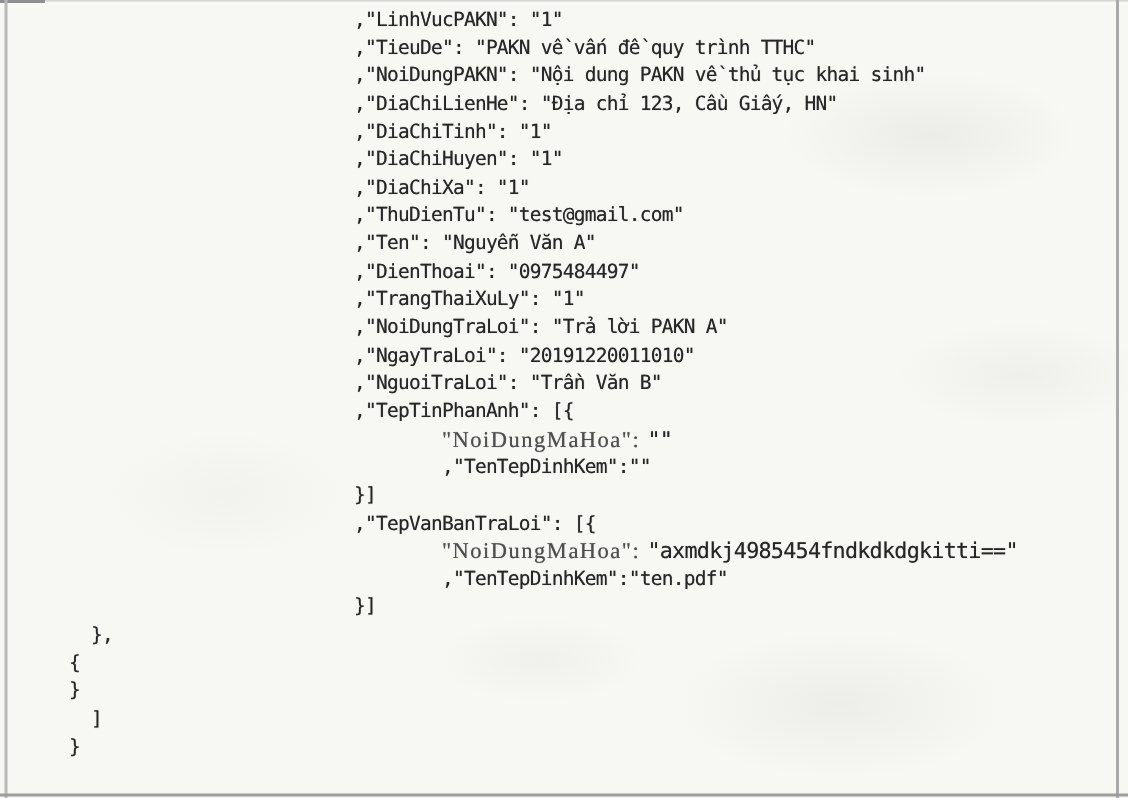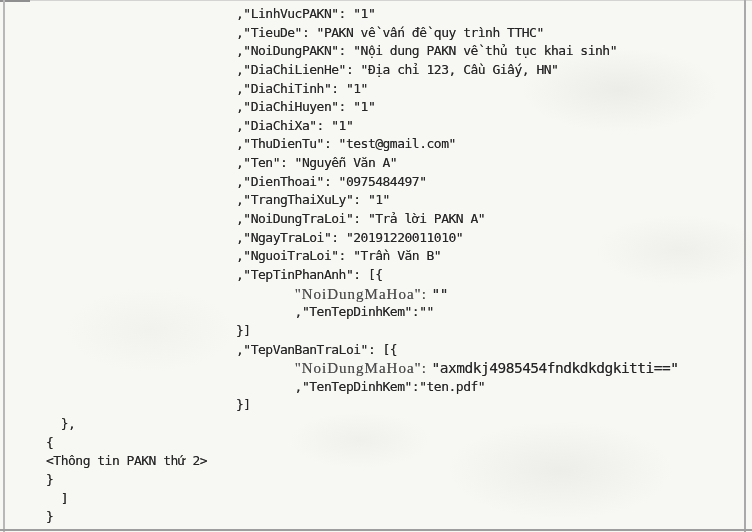--- a/index.html
+++ b/index.html
@@ -89,18 +89,17 @@
       <div class="code-line" style="padding-left: 236px; color: rgb(38, 38, 38);"><span>,"TepTinPhanAnh": [{</span></div>
       <div class="code-line" style="padding-left: 236px; color: rgb(38, 38, 38);"><span>        </span><span class="f-alt" style="color: rgb(78, 78, 78);">"NoiDungMaHoa": </span><span class="f-big">""</span></div>
       <div class="code-line" style="padding-left: 236px; color: rgb(38, 38, 38);"><span>        ,"TenTepDinhKem":""</span></div>
       <div class="code-line" style="padding-left: 236px; color: rgb(38, 38, 38);"><span>}]</span></div>
       <div class="code-line" style="padding-left: 236px; color: rgb(38, 38, 38);"><span>,"TepVanBanTraLoi": [{</span></div>
       <div class="code-line" style="padding-left: 236px; color: rgb(38, 38, 38);"><span>        </span><span class="f-alt" style="color: rgb(78, 78, 78);">"NoiDungMaHoa": </span><span class="f-big">"axmdkj4985454fndkdkdgkitti=="</span></div>
       <div class="code-line" style="padding-left: 236px; color: rgb(38, 38, 38);"><span>        ,"TenTepDinhKem":"ten.pdf"</span></div>
       <div class="code-line" style="padding-left: 236px; color: rgb(38, 38, 38);"><span>}]</span></div>
       <div class="code-line" style="padding-left: 46px; color: rgb(38, 38, 38);"><span>  },</span></div>
       <div class="code-line" style="padding-left: 46px; color: rgb(38, 38, 38);"><span>{</span></div>
-      <div class="code-line" style="padding-left: 46px; color: rgb(38, 38, 38);"><span>&lt;Thông tin PAKN thứ 2&gt;</span></div>
       <div class="code-line" style="padding-left: 46px; color: rgb(38, 38, 38);"><span>}</span></div>
       <div class="code-line" style="padding-left: 46px; color: rgb(38, 38, 38);"><span>  ]</span></div>
       <div class="code-line" style="padding-left: 46px; color: rgb(38, 38, 38);"><span>}</span></div>
     </div>
 </div>
 
 </body></html>

